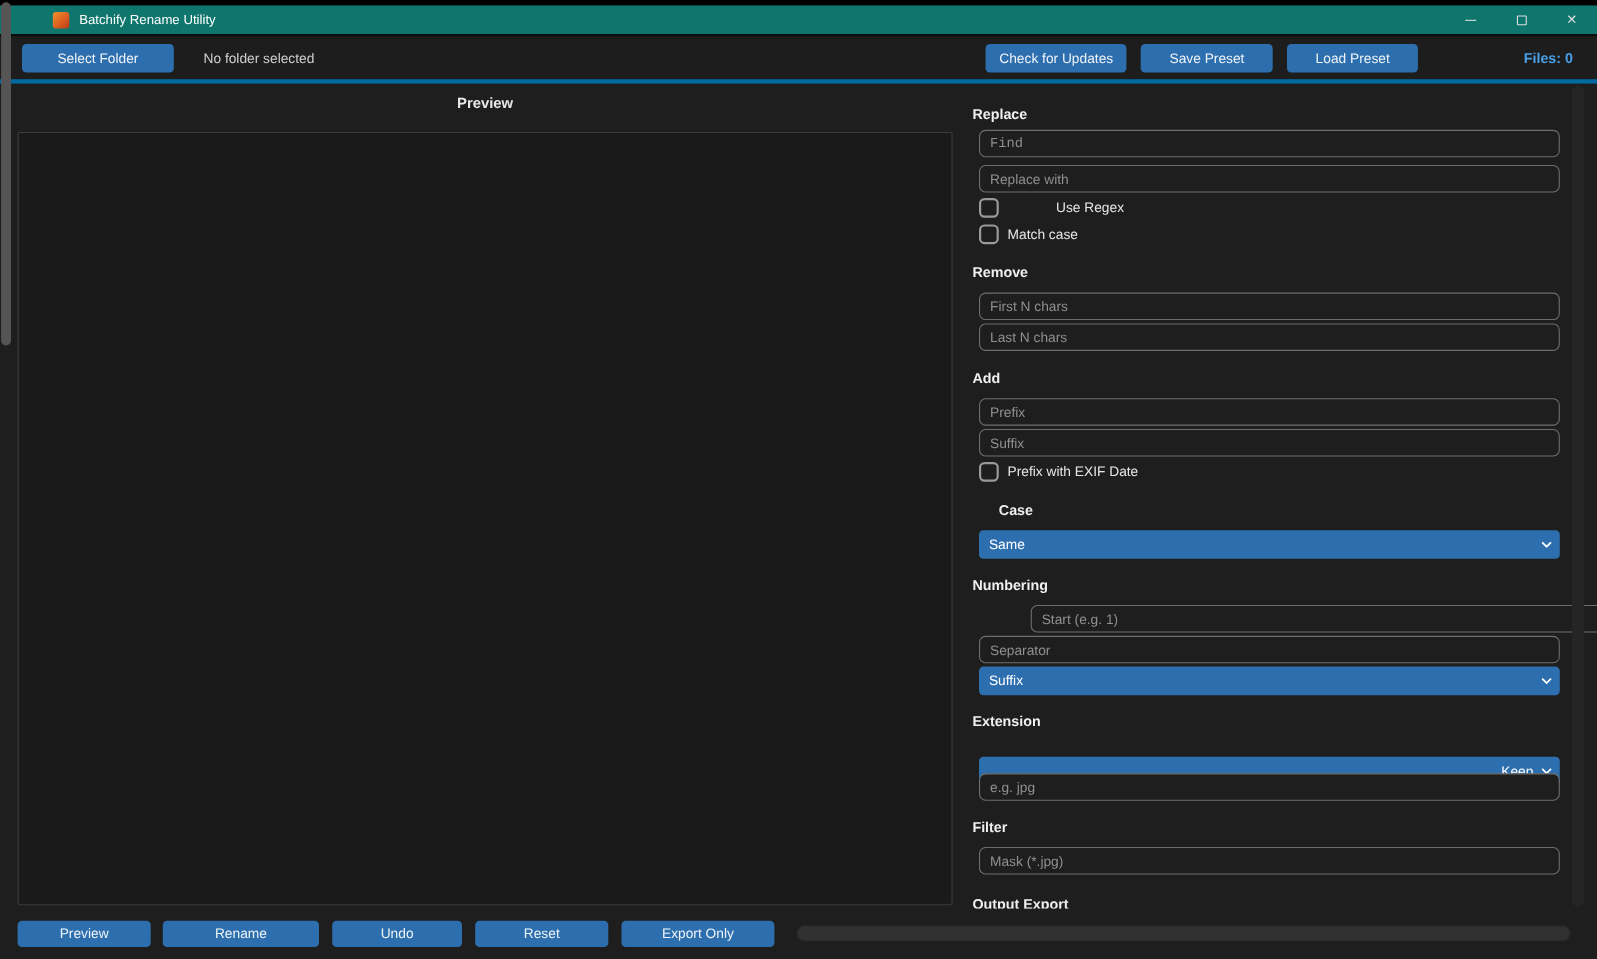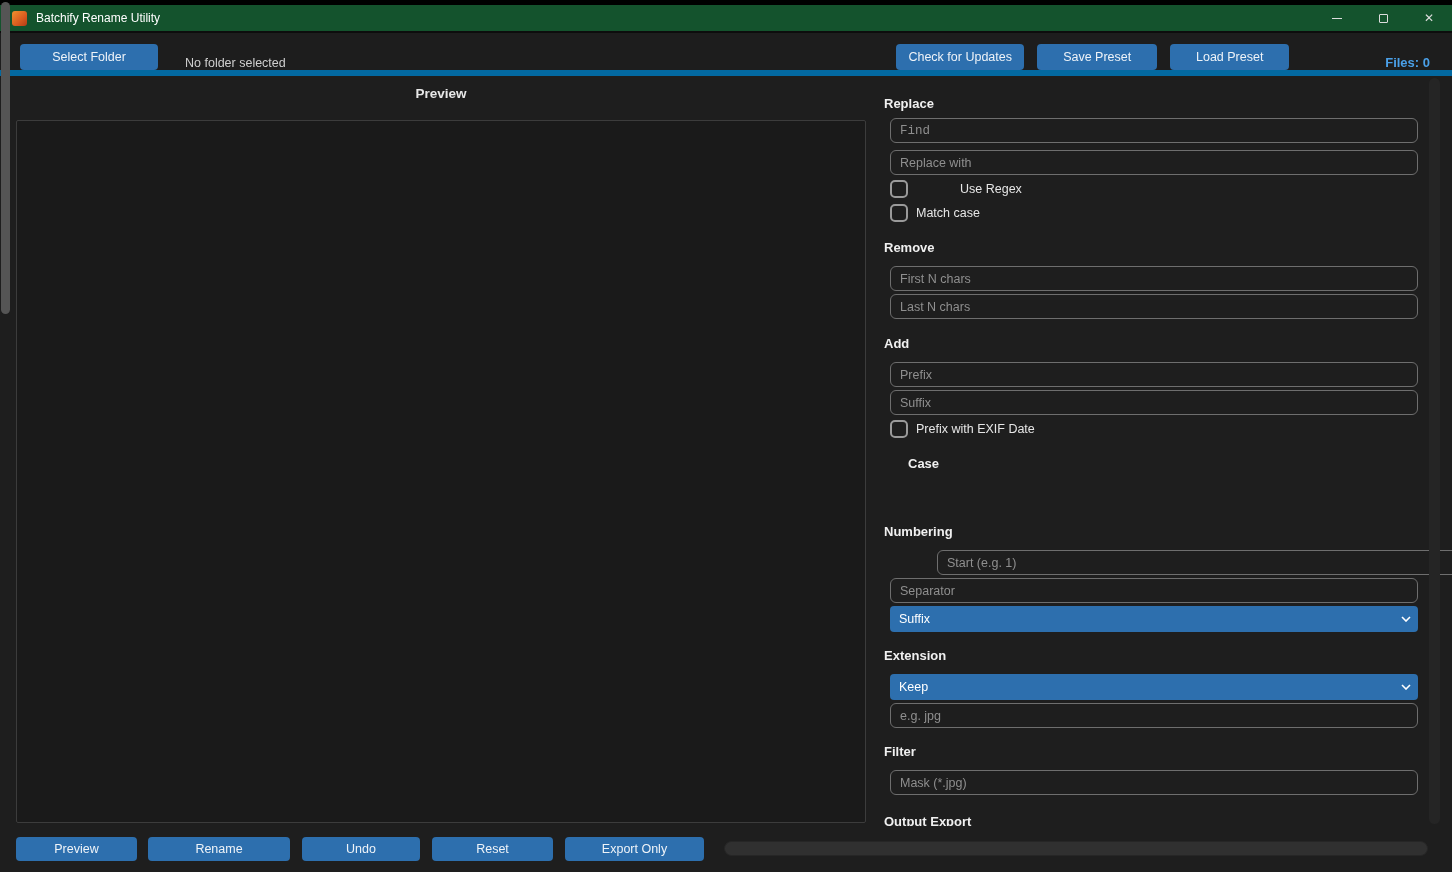--- a/index.html
+++ b/index.html
@@ -4,34 +4,34 @@
 <style>
   * { margin:0; padding:0; box-sizing:border-box; }
   html,body { background:#000; }
   body { font-family:"Liberation Sans","DejaVu Sans",sans-serif; }
   .screen { position:relative; width:1452px; height:872px; background:#1e1e1e; overflow:hidden; }
 
   
   .top-strip { position:absolute; left:0; top:0; width:100%; height:5px; background:#000; }
 
   
-  .titlebar { position:absolute; left:0; top:5px; width:100%; height:26px; background:#14532d; display:flex; align-items:center; }
+  .titlebar { position:absolute; left:0; top:5px; width:100%; height:26px; background:#0f766e; display:flex; align-items:center;padding-left:36px; }
   .app-icon { width:15px; height:15px; margin-left:12px; border-radius:3px;
               background:linear-gradient(135deg,#f0922e 0%,#d95b1f 60%,#b33c16 100%); flex:0 0 auto; }
   .win-title { margin-left:9px; font-size:12px; color:#ffffff; }
   .win-controls { margin-left:auto; display:flex; height:100%; }
   .win-btn { width:46px; height:100%; display:flex; align-items:center; justify-content:center; cursor:default; }
   .glyph-min { display:block; width:10px; height:1px; background:#dddddd; }
   .glyph-max { display:block; width:9px; height:9px; border:1px solid #dddddd; border-radius:1px; }
   .glyph-close { color:#dddddd; font-size:12px; line-height:1; }
 
   
   .toolbar { position:absolute; left:0; top:31px; width:100%; height:45px; background:#1d1d1d;
-             border-top:2px solid #0d0d0d; border-bottom:6px solid #0369a1;
-             display:flex; align-items:flex-end; padding:0 22px 0 20px; }
+             border-top:2px solid #0d0d0d; border-bottom:4px solid #0369a1;
+             display:flex; align-items:center; padding:0 22px 0 20px; }
   .btn { border:none; border-radius:4px; background:#2d6fae; color:#eef3f8; font-size:12.5px;
          font-family:inherit; height:26px; cursor:pointer; }
   .btn-select-folder { width:138px; }
   .folder-status { color:#cfcfcf; font-size:12.5px; margin-left:27px; }
   .toolbar-spacer { flex:1; }
   .btn-check-updates { width:128px; margin-right:13px; }
   .btn-save-preset { width:120px; margin-right:13px; }
   .btn-load-preset { width:119px; }
   .files-count { margin-left:96px; color:#4aa0e8; font-weight:bold; font-size:13px; white-space:nowrap; }
 
@@ -61,21 +61,21 @@
   
   .t-remove { top:240px; }  .f-first { top:266px; }  .f-last { top:294px; }
   
   .t-add { top:336px; }     .f-prefix { top:362px; } .f-suffix { top:390px; }
   .r-exif { top:419px; }
   
   .t-case { top:456px;margin-left:24px; }    .d-case { top:482px; }
   
   .t-numbering { top:524px; } .f-start { top:550px;margin-left:47px; } .f-separator { top:578px; } .d-numpos { top:606px; }
   
-  .t-extension { top:648px; } .d-extmode { top:674px; } .f-extvalue { top:703px; }
+  .t-extension { top:648px; } .d-extmode { top:688px;text-align:right; } .f-extvalue { top:703px; }
   
   .t-filter { top:744px; }  .f-mask { top:770px; }
   
   .t-output { top:814px; z-index:1; }
 
   
   .scrollbar { position:absolute; left:1429px; top:78px; width:11px; height:746px; background:#252525; border-radius:6px; }
   .scroll-thumb { position:absolute; left:1px; top:2px; width:9px; height:312px; background:#555555; border-radius:5px; }
 
   
@@ -143,20 +143,28 @@
 
   <div class="sec-title t-add">Add</div>
   <input class="field f-prefix" placeholder="Prefix" style="">
   <input class="field f-suffix" placeholder="Suffix" style="">
   <div class="cbrow r-exif">
     <span class="checkbox"></span>
     <span class="cblabel">Prefix with EXIF Date</span>
   </div>
 
   <div class="sec-title t-case">Case</div>
+  <div class="dropdown d-case">
+    <span class="dd-value">Same</span>
+    <span class="dd-arrow">
+      <svg width="10" height="6" viewBox="0 0 10 6">
+          <polyline points="1,1 5,5 9,1" fill="none" stroke="#ffffff" stroke-width="1.6"></polyline>
+        </svg>
+    </span>
+  </div>
 
   <div class="sec-title t-numbering">Numbering</div>
   <input class="field f-start" placeholder="Start (e.g. 1)" style="">
   <input class="field f-separator" placeholder="Separator" style="">
   <div class="dropdown d-numpos">
     <span class="dd-value">Suffix</span>
     <span class="dd-arrow">
       <svg width="10" height="6" viewBox="0 0 10 6">
           <polyline points="1,1 5,5 9,1" fill="none" stroke="#ffffff" stroke-width="1.6"></polyline>
         </svg>

